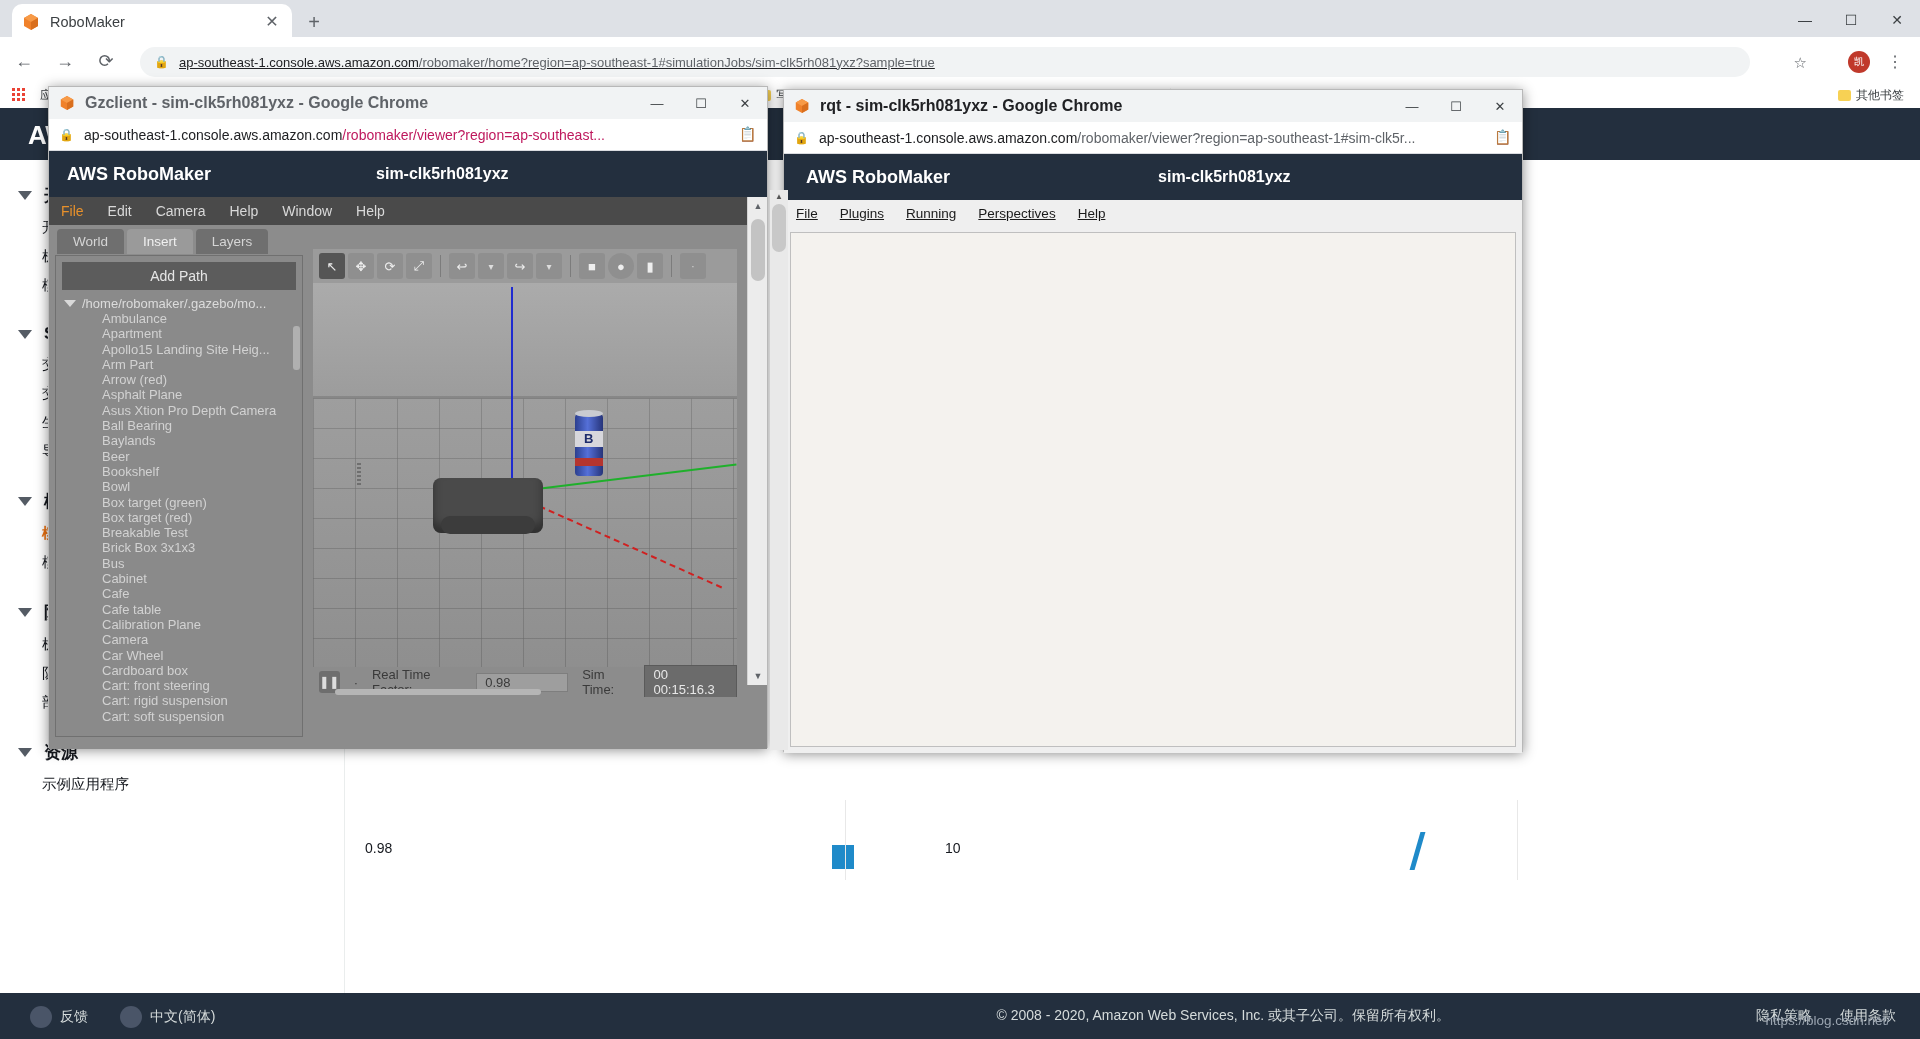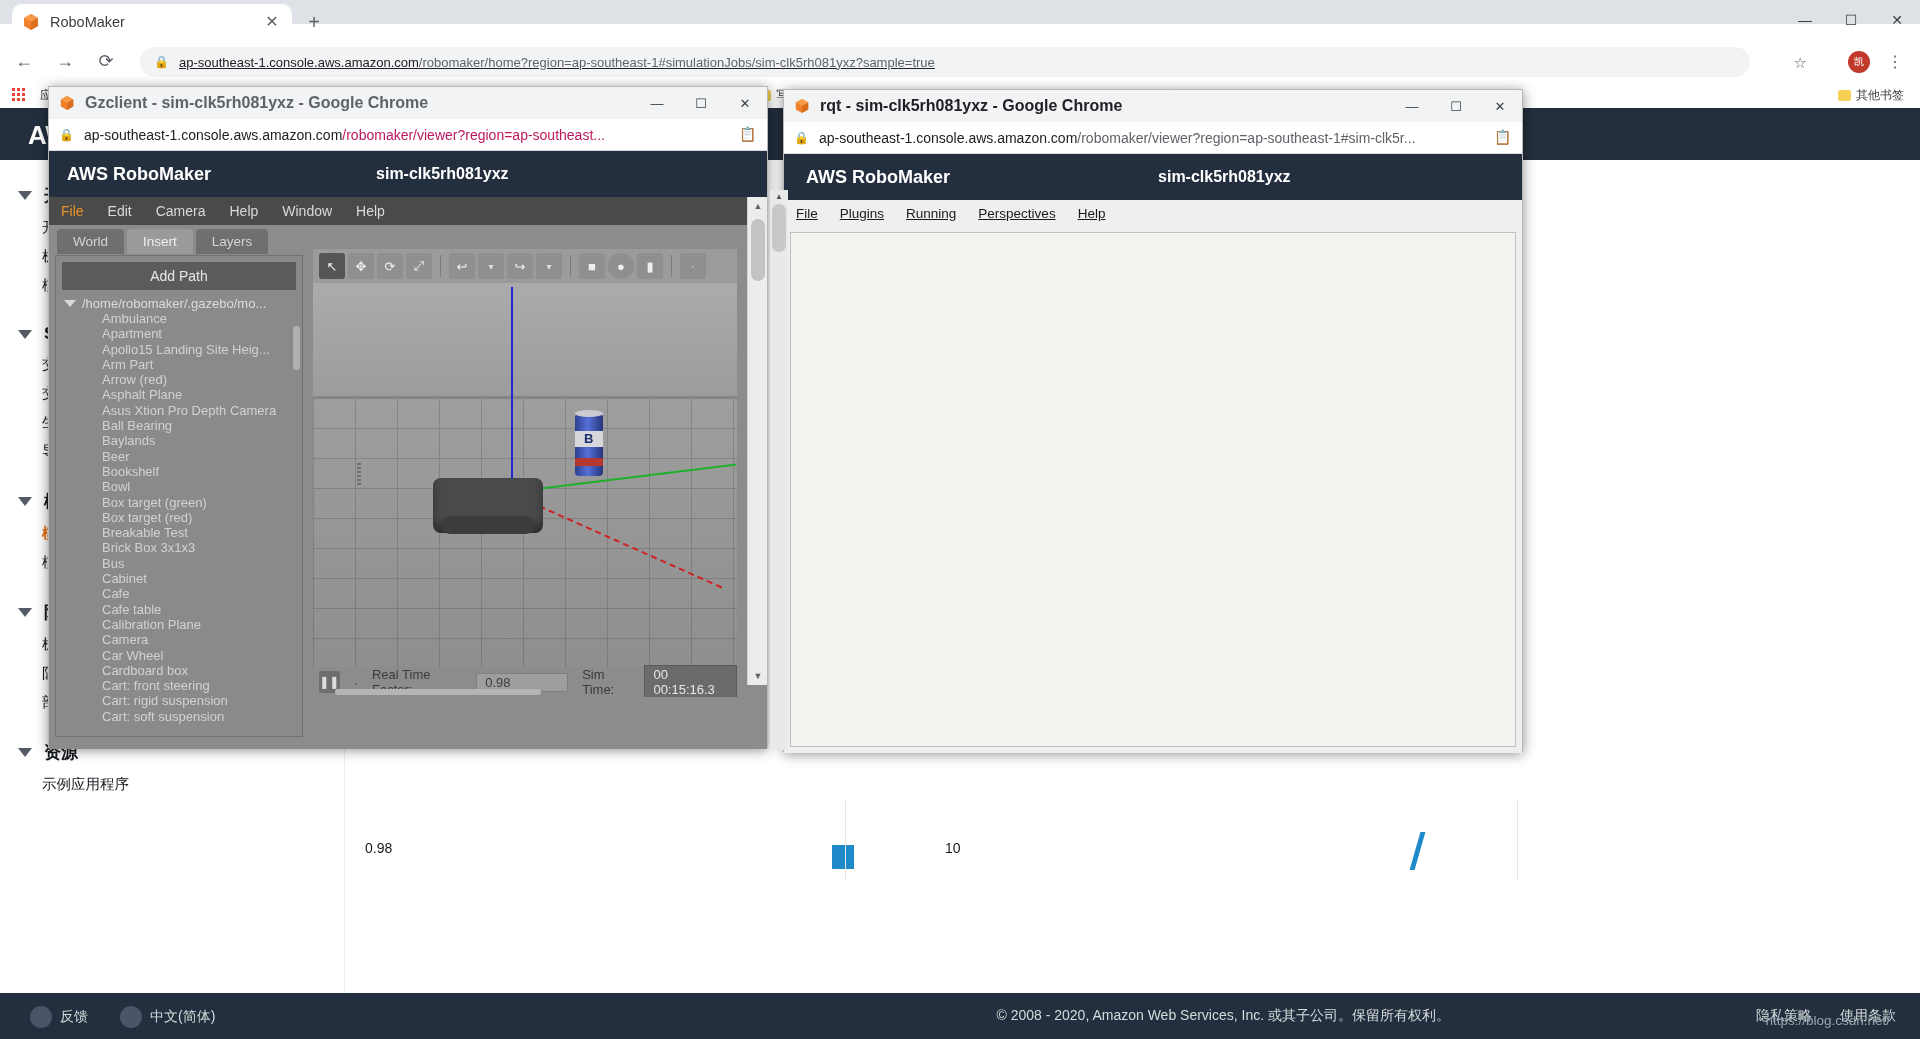--- a/index.html
+++ b/index.html
@@ -3,21 +3,21 @@
 <meta charset="utf-8">
 <style>
   * { box-sizing: border-box; margin:0; padding:0; }
   html,body { width:1920px; height:1039px; overflow:hidden; }
   body {
     font-family: "Liberation Sans", sans-serif;
     background:#ffffff;
     position:relative;
   }
 
-  .tabstrip { position:absolute; left:0; top:0; width:1920px; height:24px; background:#dee1e6; }
+  .tabstrip { position:absolute; left:0; top:0; width:1920px; height:37px; background:#dee1e6; }
   .tab {
     position:absolute; left:12px; top:4px; width:280px; height:36px;
     background:#ffffff; border-radius:10px 10px 0 0;
     display:flex; align-items:center; padding:0 10px;
   }
   .tab-favicon { width:18px; height:18px; margin-right:10px; position:relative; }
   .tab-title { font-size:14.5px; color:#3c4043; flex:1; white-space:nowrap; overflow:hidden; }
   .tab-close { width:20px; height:20px; position:relative; color:#5f6368; font-size:16px; line-height:20px; text-align:center; }
   .new-tab { position:absolute; left:300px; top:8px; width:28px; height:28px; text-align:center; line-height:28px; font-size:20px; color:#5f6368; }
 

